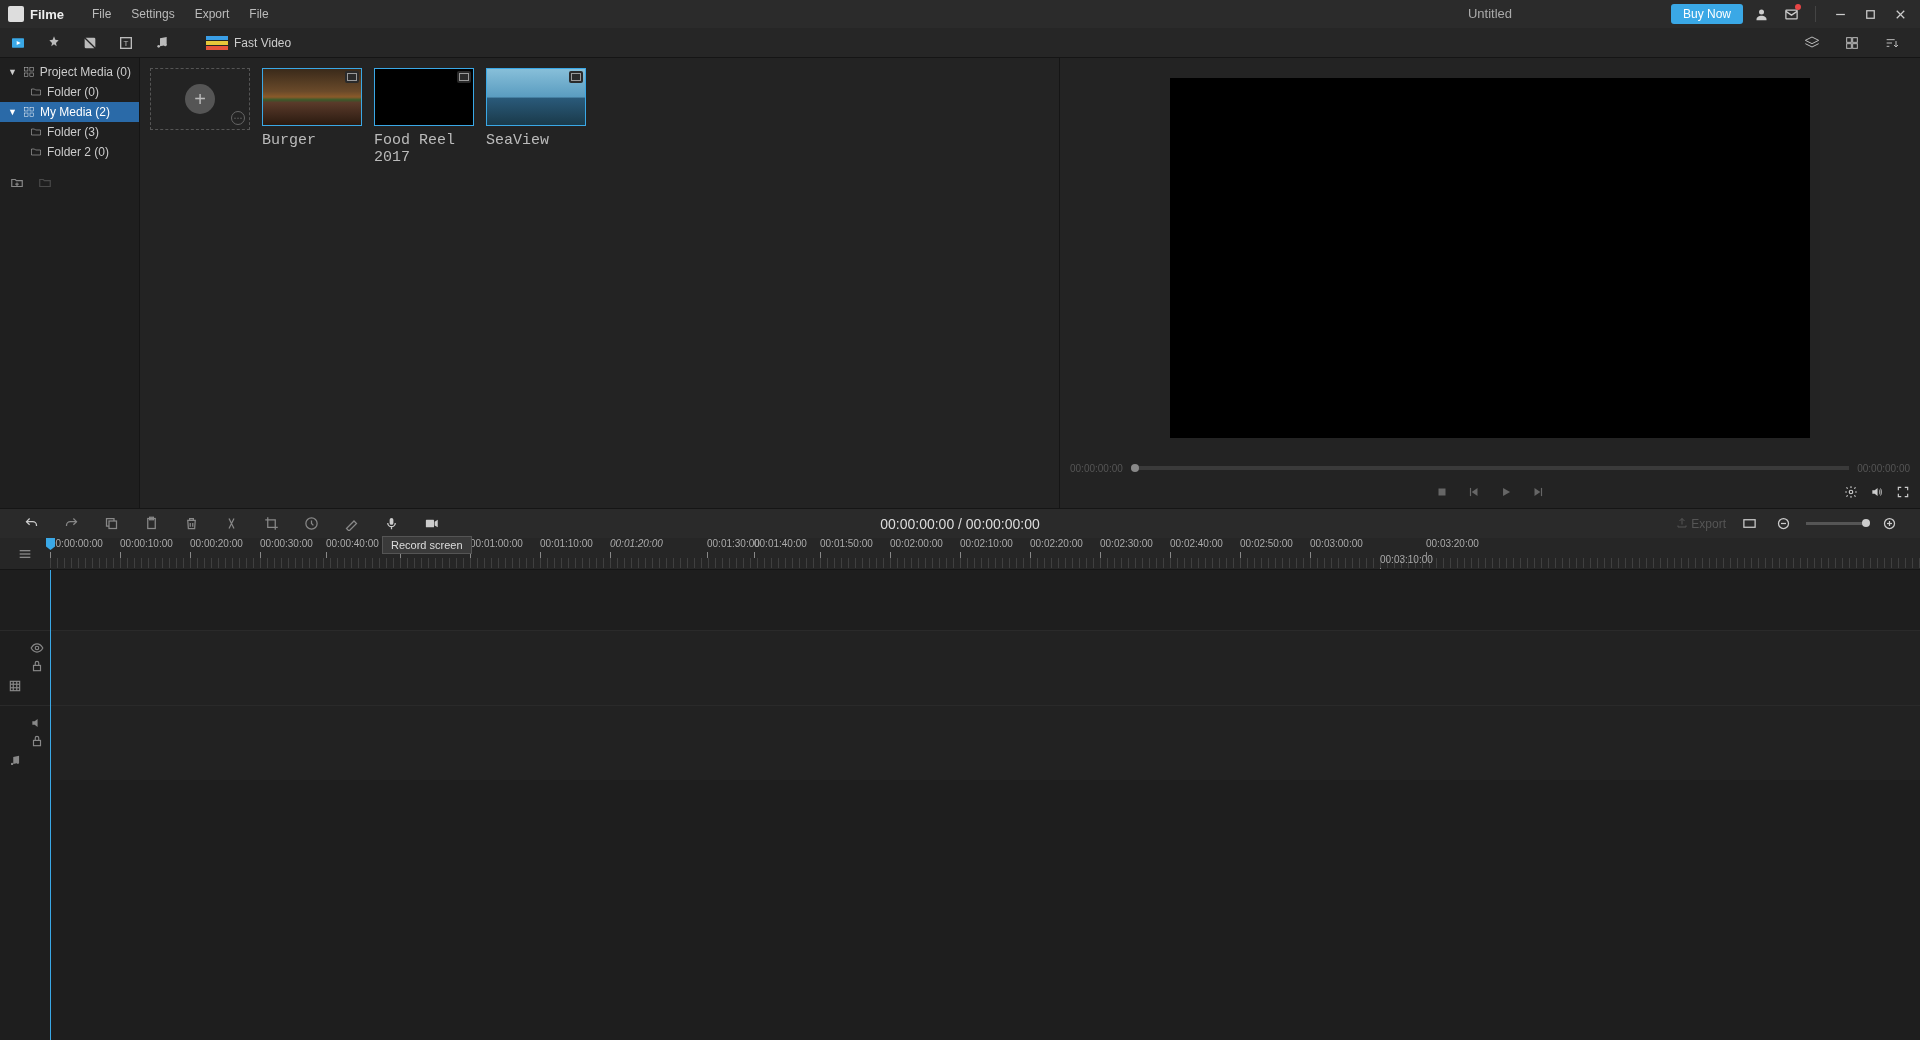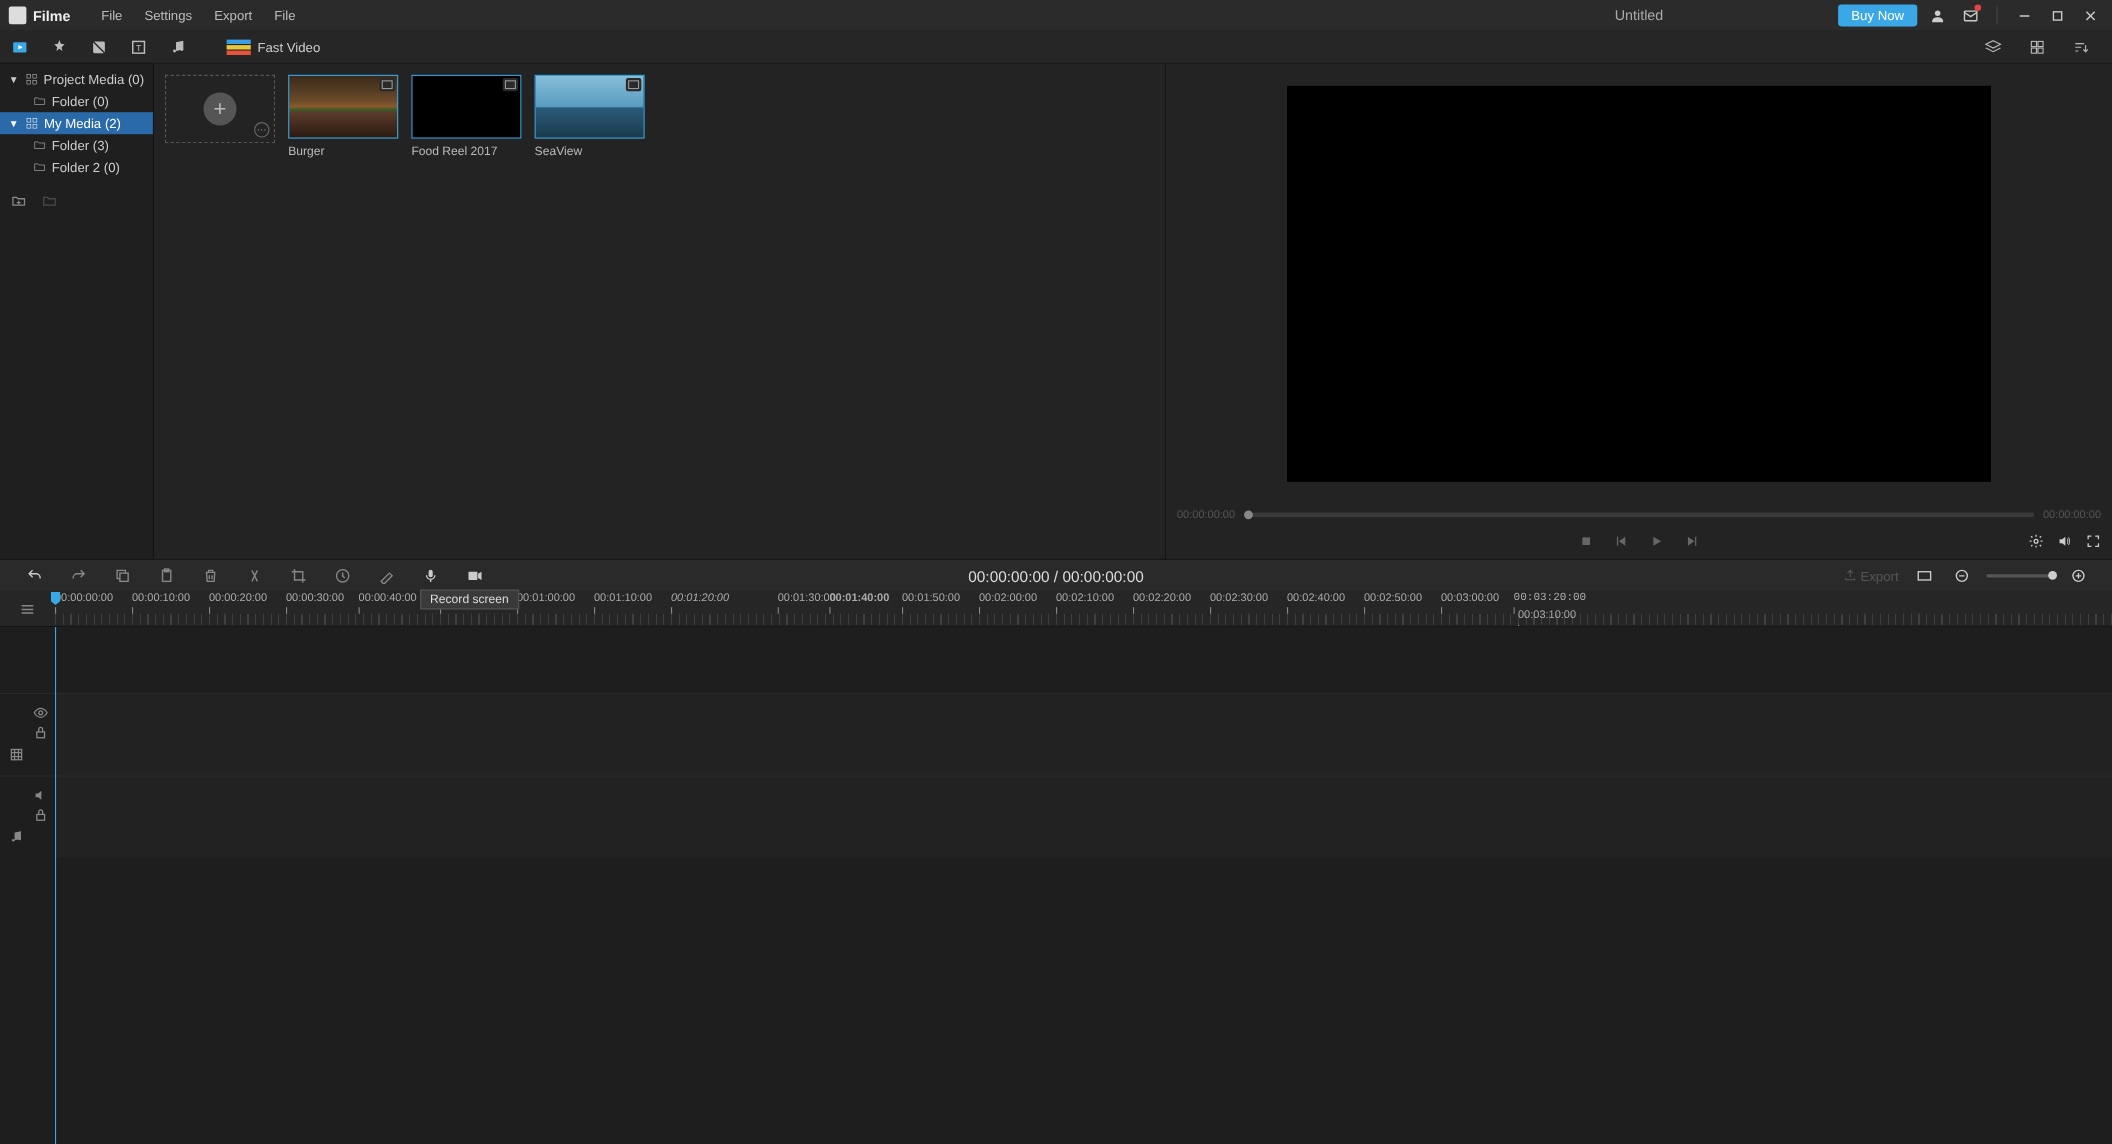--- a/index.html
+++ b/index.html
@@ -42,21 +42,21 @@
 .media-panel { flex:1; background:#232323; border-right:1px solid #151515; padding:10px; display:flex; gap:12px; align-items:flex-start; }
 .add-tile { width:100px; height:62px; border:1px dashed #555; display:flex; align-items:center; justify-content:center; cursor:pointer; position:relative; }
 .add-circle { width:30px; height:30px; border-radius:50%; background:#555; color:#bbb; display:flex; align-items:center; justify-content:center; font-size:20px; }
 .add-more { position:absolute; bottom:4px; right:4px; width:14px; height:14px; border:1px solid #666; border-radius:50%; display:flex; align-items:center; justify-content:center; font-size:9px; color:#888; }
 .clip-tile { width:100px; }
 .clip-thumb { width:100px; height:58px; border:1px solid #3aa8e6; position:relative; background:#000; }
 .clip-thumb.burger { background:linear-gradient(#3a2a1a,#6a4a2a 40%,#8a5a2a 50%,#3a5a2a 55%,#5a3a2a 60%,#2a1a10); }
 .clip-thumb.sea { background:linear-gradient(#87bfd9 0%,#5a9cc0 50%,#2a5a7a 52%,#1a3a4a); }
 .clip-badge { position:absolute; top:2px; right:2px; width:14px; height:12px; background:#2a2a2a; border-radius:2px; display:flex; align-items:center; justify-content:center; }
 .clip-badge::before { content:""; width:8px; height:6px; border:1px solid #999; }
-.clip-label { font-size:11px; color:#bbb; margin-top:6px; }
+.clip-label { font-size:15px; color:#bbb; margin-top:6px;font-family:Liberation Mono, monospace; }
 
 .preview-panel { width:860px; background:#232323; display:flex; flex-direction:column; }
 .preview-title { height:30px; display:flex; align-items:center; justify-content:center; color:#aaa; font-size:13px; margin-top:-30px; }
 .preview-video { flex:1; display:flex; align-items:center; justify-content:center; padding:6px 0; }
 .preview-black { width:640px; height:360px; background:#000; }
 .preview-scrub { height:20px; display:flex; align-items:center; padding:0 10px; gap:8px; }
 .scrub-time { font-size:10px; color:#555; }
 .scrub-bar { flex:1; height:4px; background:#3a3a3a; position:relative; }
 .scrub-bar::before { content:""; position:absolute; left:0; width:8px; height:8px; background:#888; border-radius:50%; top:-2px; }
 .preview-controls { height:30px; display:flex; align-items:center; justify-content:center; gap:18px; color:#666; position:relative; }
@@ -440,31 +440,31 @@
   <div class="tick" style="left: 0px;">00:00:00:00</div>
       <div class="tick" style="left: 70px;">00:00:10:00</div>
       <div class="tick" style="left: 140px;">00:00:20:00</div>
       <div class="tick" style="left: 210px;">00:00:30:00</div>
       <div class="tick" style="left: 276px;">00:00:40:00</div>
       <div class="tick" style="left: 350px;">00:00:50:00</div>
       <div class="tick" style="left: 420px;">00:01:00:00</div>
       <div class="tick" style="left: 490px;">00:01:10:00</div>
       <div class="tick" style="left: 560px; font-style: italic;">00:01:20:00</div>
       <div class="tick" style="left: 630px; margin-left: 27px;">00:01:30:00</div>
-      <div class="tick" style="left: 704px; font-weight: bold;">00:01:40:00</div>
+      <div class="tick" style="left: 704px;">00:01:40:00</div>
       <div class="tick" style="left: 770px;">00:01:50:00</div>
       <div class="tick" style="left: 840px;">00:02:00:00</div>
       <div class="tick" style="left: 910px;">00:02:10:00</div>
       <div class="tick" style="left: 980px;">00:02:20:00</div>
       <div class="tick" style="left: 1050px;">00:02:30:00</div>
       <div class="tick" style="left: 1120px;">00:02:40:00</div>
       <div class="tick" style="left: 1190px;">00:02:50:00</div>
       <div class="tick" style="left: 1260px;">00:03:00:00</div>
       <div class="tick" style="left: 1330px; margin-top: 16px;">00:03:10:00</div>
-      <div class="tick" style="left: 1326px; font-family: Liberation Mono, monospace;">00:03:20:00</div>
+      <div class="tick" style="left: 1376px;">00:03:20:00</div>
     </div>
 </div>
 
 <div class="tracks">
   <div class="track-heads">
     <div class="track-head-spacer"></div>
     <div class="track-head">
       <div class="head-icons">
         <svg viewBox="0 0 24 24" fill="none" stroke="currentColor" stroke-width="2">
             <path d="M2 12s4-7 10-7 10 7 10 7-4 7-10 7S2 12 2 12z"></path>

